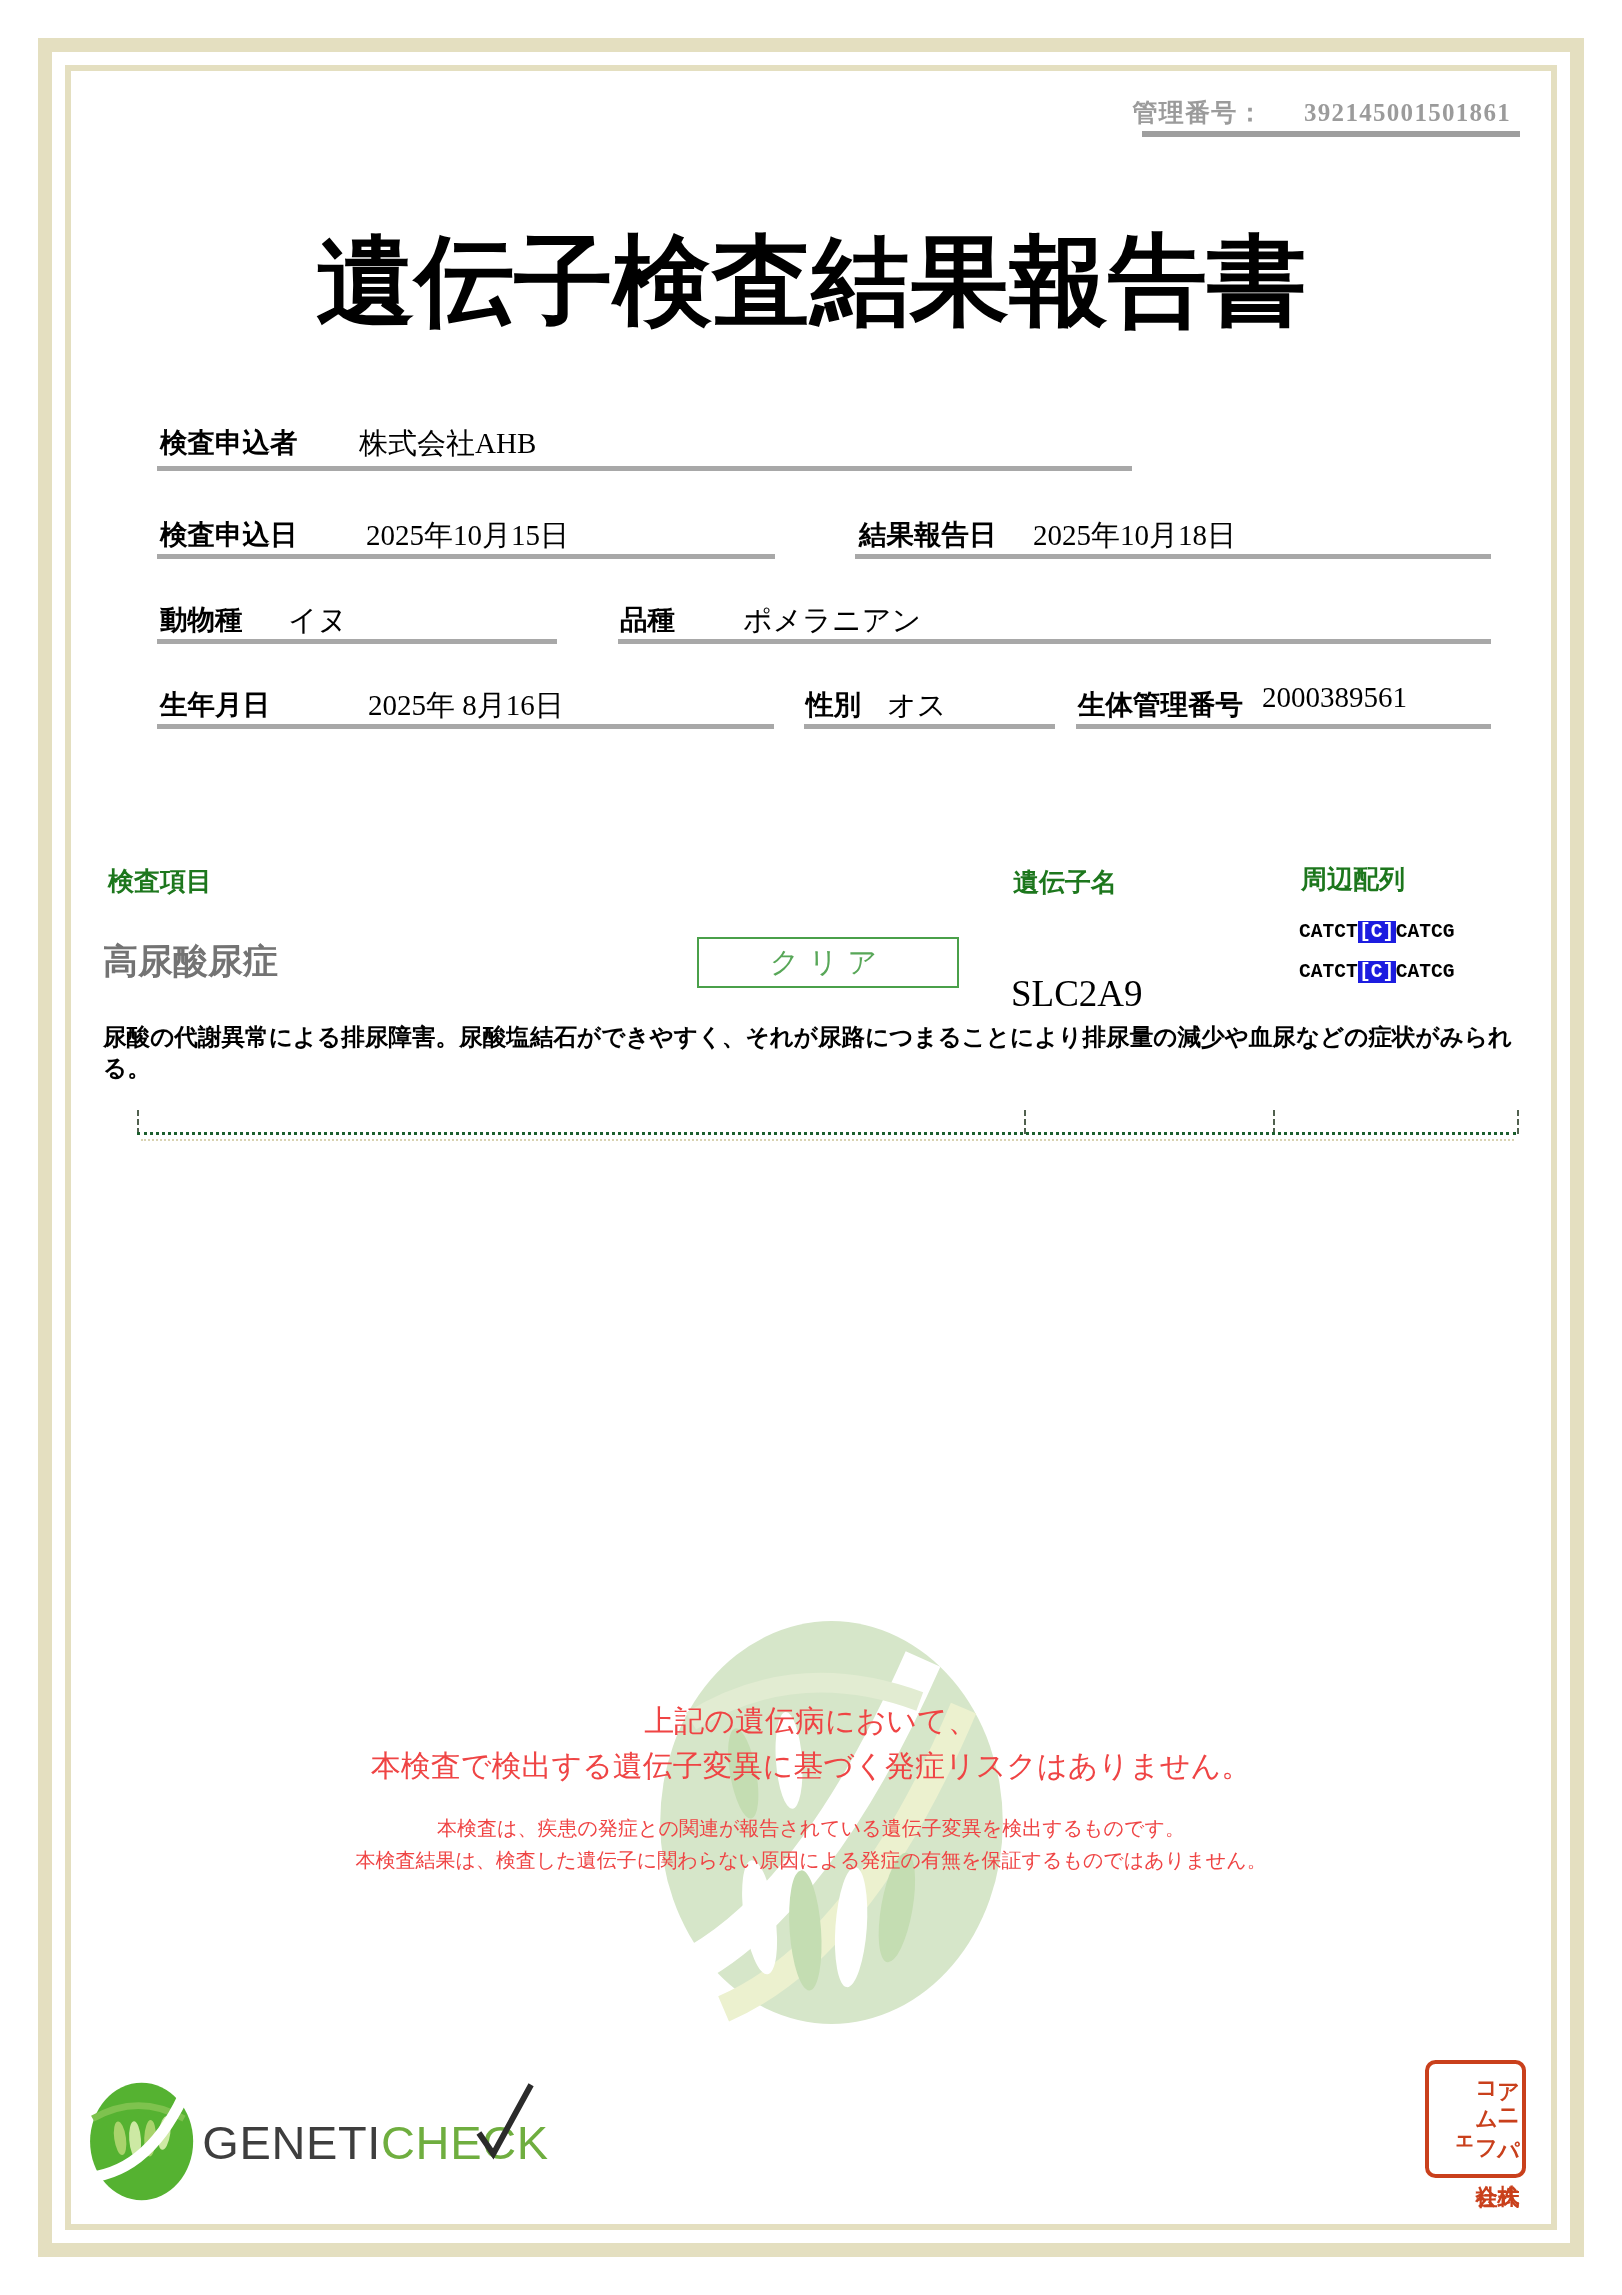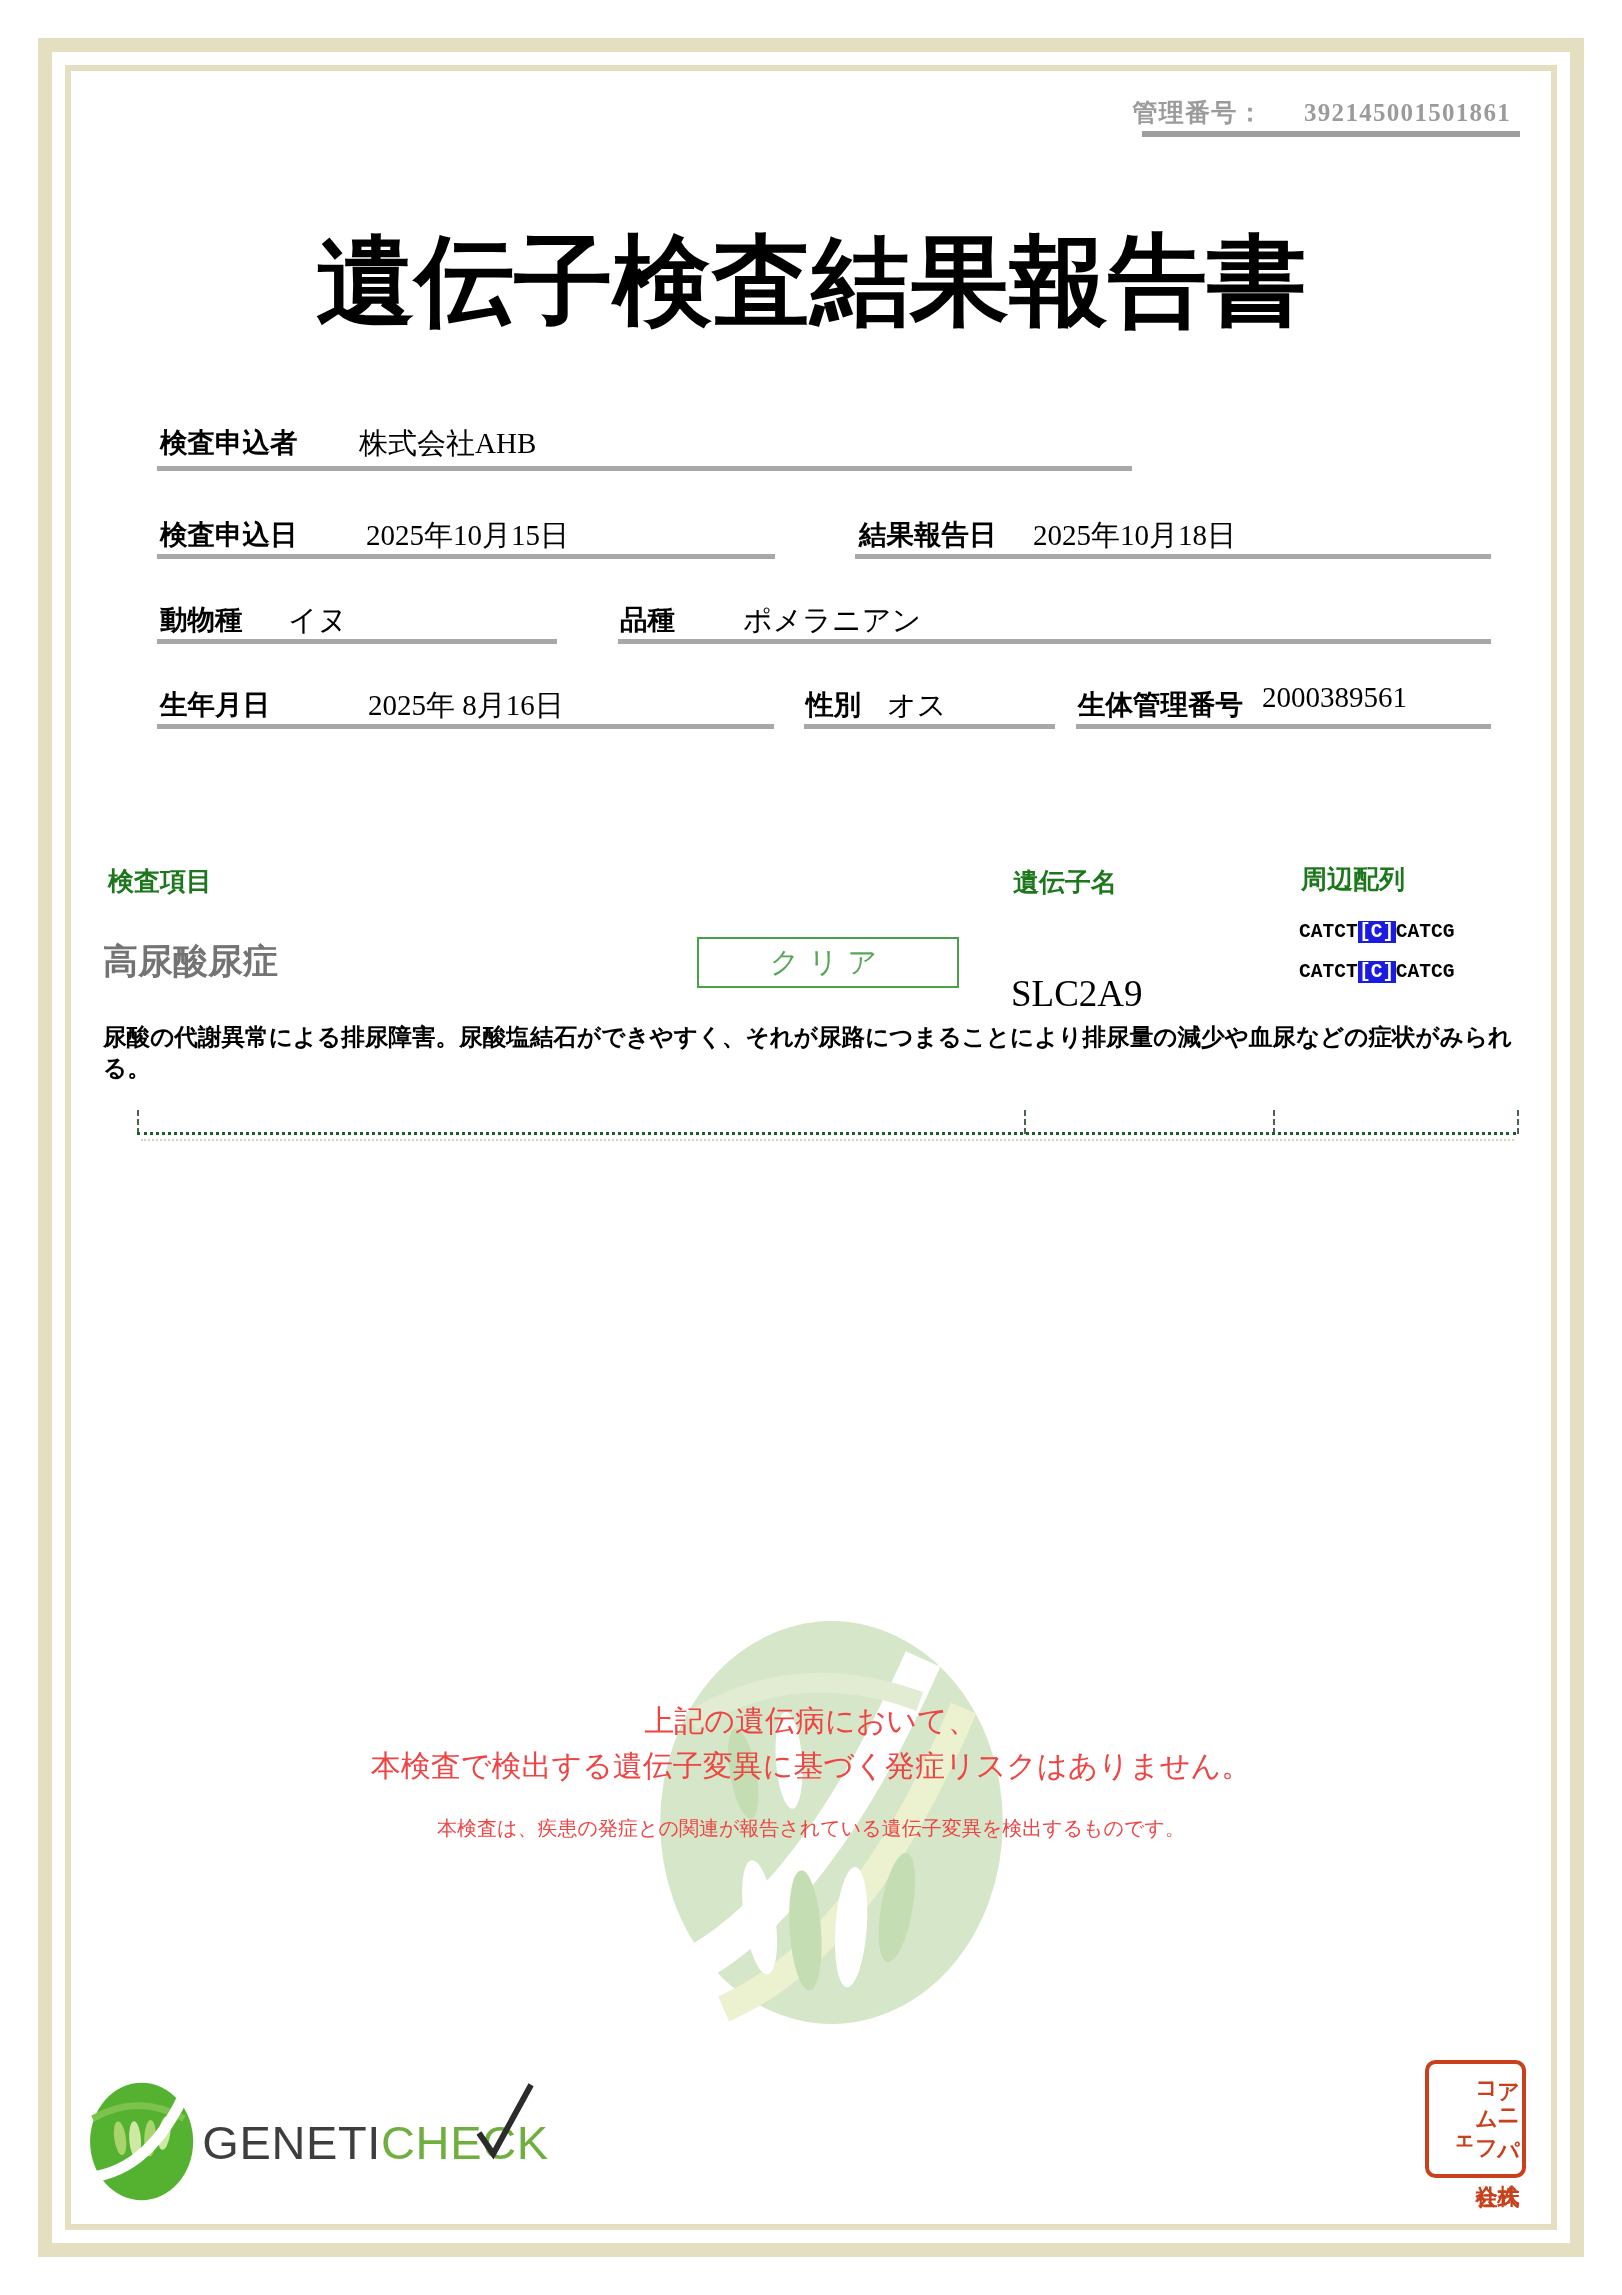--- a/index.html
+++ b/index.html
@@ -184,20 +184,21 @@
     <ellipse cx="245" cy="490" rx="24" ry="92" fill="#c4ddb2" transform="rotate(-4 245 490)"></ellipse>
     <ellipse cx="315" cy="485" rx="24" ry="92" fill="#ffffff" transform="rotate(4 315 485)"></ellipse>
     <ellipse cx="385" cy="455" rx="24" ry="85" fill="#c4ddb2" transform="rotate(10 385 455)"></ellipse>
     <ellipse cx="150" cy="250" rx="20" ry="70" fill="#c4ddb2" transform="rotate(-10 150 250)"></ellipse>
     <ellipse cx="220" cy="230" rx="20" ry="74" fill="#ffffff" transform="rotate(-4 220 230)"></ellipse>
   </svg>
 
   <div class="summary sum-big" style="top:1701px;">上記の遺伝病において、</div>
   <div class="summary sum-big" style="top:1746px;">本検査で検出する遺伝子変異に基づく発症リスクはありません。</div>
   <div class="summary sum-small" style="top:1815px;">本検査は、疾患の発症との関連が報告されている遺伝子変異を検出するものです。</div>
+  <div class="summary sum-small" style="top:1847px;">本検査結果は、検査した遺伝子に関わらない原因による発症の有無を保証するものではありません。</div>
 
   <svg class="logo-svg" width="471" height="137" viewBox="0 0 720 210">
     <ellipse cx="95" cy="105" rx="79" ry="90" fill="#55b231"></ellipse>
     <ellipse cx="62" cy="100" rx="9" ry="26" fill="#a9d36c" transform="rotate(-8 62 100)"></ellipse>
     <ellipse cx="85" cy="102" rx="9" ry="28" fill="#cde9a4" transform="rotate(-4 85 102)"></ellipse>
     <ellipse cx="108" cy="100" rx="9" ry="28" fill="#a9d36c" transform="rotate(2 108 100)"></ellipse>
     <ellipse cx="130" cy="92" rx="9" ry="26" fill="#cde9a4" transform="rotate(8 130 92)"></ellipse>
     <path d="M 20 70 Q 90 30 160 70" stroke="#7ec24e" stroke-width="10" fill="none"></path>
     <path d="M 14 160 Q 110 150 165 22" stroke="#ffffff" stroke-width="17" fill="none"></path>
     <text x="188" y="132" font-family="Liberation Sans, DejaVu Sans, sans-serif" font-size="72" letter-spacing="1">

